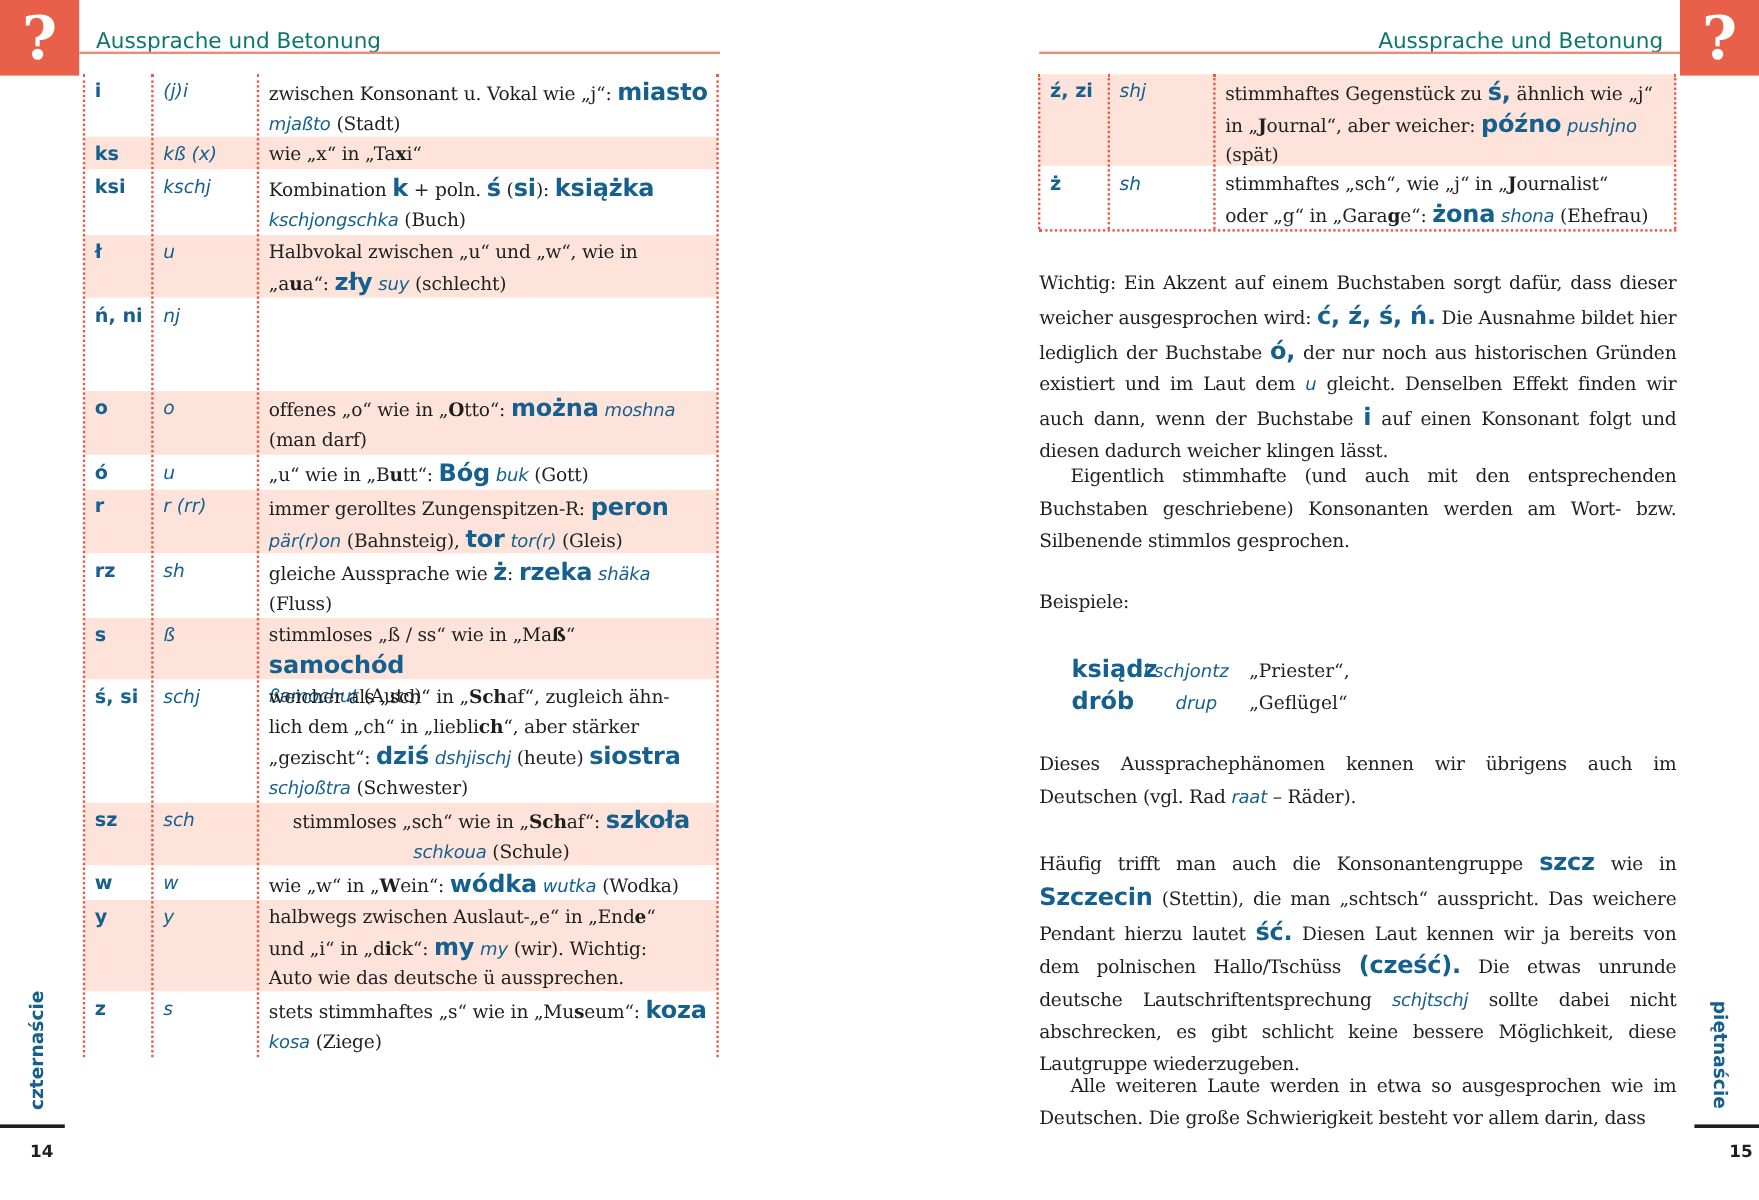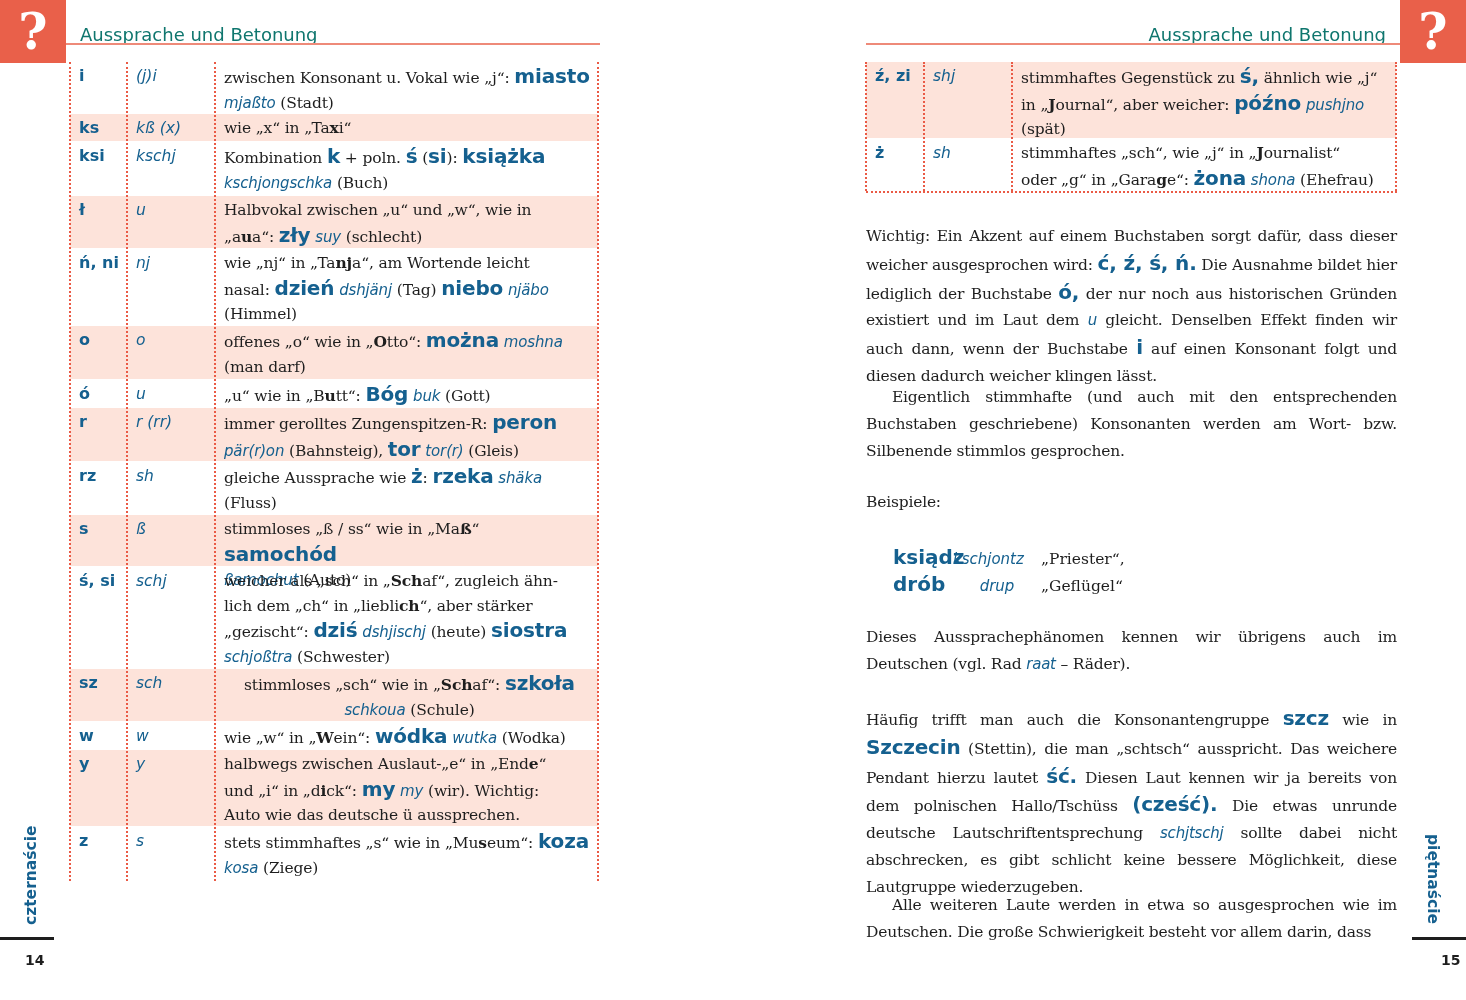--- a/index.html
+++ b/index.html
@@ -69,21 +69,20 @@
       <div class="cell c3" style="left: 154px; width: 371px;"><span>Kombination </span><span class="pw">k</span><span> + poln. </span><span class="pw">ś</span><span> (</span><span class="pw">si</span><span>): </span><span class="pw">książka</span><br><span class="ph">kschjongschka</span><span> (Buch)</span></div>
     </div>
     <div class="row shaded" style="top: 134px; height: 53px;">
       <div class="cell c1" style="left: 9px;">ł</div>
       <div class="cell c2" style="left: 66px;">u</div>
       <div class="cell c3" style="left: 154px; width: 371px;"><span>Halbvokal zwischen „u“ und „w“, wie in</span><br><span>„a</span><span class="bd">u</span><span>a“: </span><span class="pw">zły</span><span>  </span><span class="ph">suy</span><span> (schlecht)</span></div>
     </div>
     <div class="row" style="top: 187px; height: 77px;">
       <div class="cell c1" style="left: 9px;">ń, ni</div>
       <div class="cell c2" style="left: 66px;">nj</div>
-      <div class="cell c3" style="left: 154px; width: 371px;"><span>wie „nj“ in „Ta</span><span class="bd">nj</span><span>a“, am Wortende leicht</span><br><span>nasal: </span><span class="pw">dzień</span><span>  </span><span class="ph">dshjänj</span><span> (Tag) </span><span class="pw">niebo</span><span>  </span><span class="ph">njäbo</span><br><span>(Himmel)</span></div>
     </div>
     <div class="row shaded" style="top: 264px; height: 54px;">
       <div class="cell c1" style="left: 9px;">o</div>
       <div class="cell c2" style="left: 66px;">o</div>
       <div class="cell c3" style="left: 154px; width: 371px;"><span>offenes „o“ wie in „</span><span class="bd">O</span><span>tto“: </span><span class="pw">można</span><span>  </span><span class="ph">moshna</span><br><span>(man darf)</span></div>
     </div>
     <div class="row" style="top: 318px; height: 28px;">
       <div class="cell c1" style="left: 9px;">ó</div>
       <div class="cell c2" style="left: 66px;">u</div>
       <div class="cell c3" style="left: 154px; width: 371px;"><span>„u“ wie in „B</span><span class="bd">u</span><span>tt“: </span><span class="pw">Bóg</span><span>  </span><span class="ph">buk</span><span> (Gott)</span></div>

